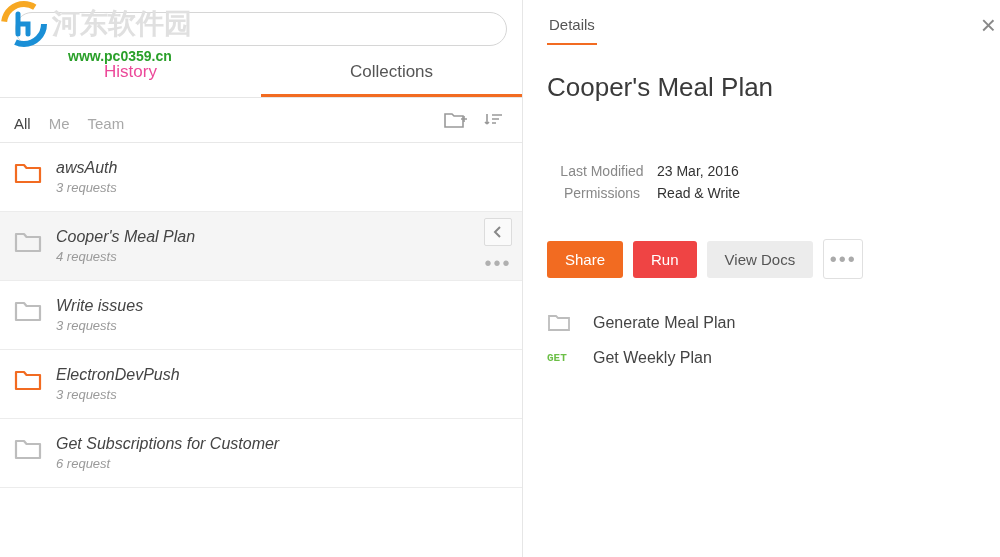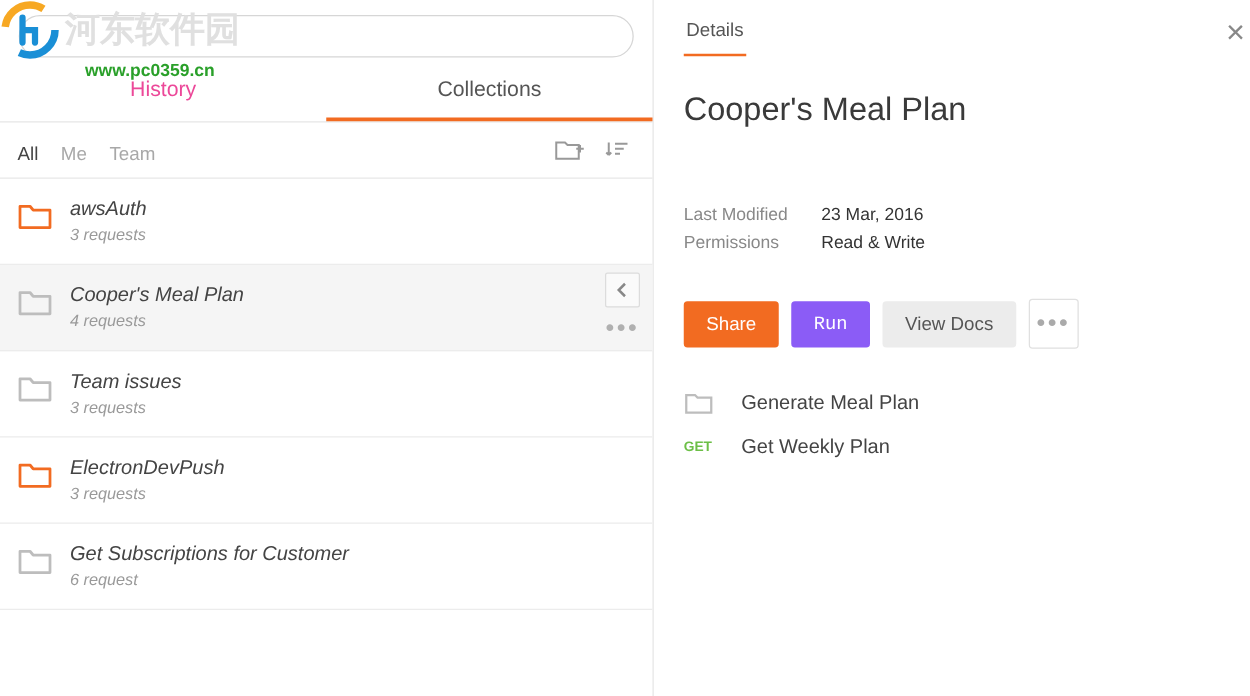--- a/index.html
+++ b/index.html
@@ -158,58 +158,58 @@
       font-size: 26px;
       color: #3a3a3a;
       font-weight: 400;
       margin-bottom: 60px;
     }
     .meta-row {
       display: flex;
       font-size: 14px;
       margin-bottom: 6px;
     }
-    .meta-label { width: 110px; color: #888; }
+    .meta-label { width: 110px; color: #888; text-align: center; }
     .meta-value { color: #333; }
     .action-row {
       display: flex;
       align-items: center;
       gap: 10px;
       margin-top: 38px;
     }
     .btn {
       padding: 10px 18px;
       border: none;
       border-radius: 3px;
       font-size: 15px;
       cursor: pointer;
     }
     .btn-orange { background: #f26b21; color: #fff; }
-    .btn-blue { background: #8b5cf6; color: #fff; font-family: Liberation Mono, monospace; }
+    .btn-blue { background: #ef4444; color: #fff; }
     .btn-gray { background: #ececec; color: #555; }
     .more-box {
       width: 40px;
       height: 40px;
       border: 1px solid #e0e0e0;
       border-radius: 3px;
       display: flex;
       align-items: center;
       justify-content: center;
       color: #aaa;
       font-size: 20px;
       letter-spacing: 2px;
       cursor: pointer;
     }
     .detail-items { margin-top: 26px; }
     .detail-item {
       display: flex;
       align-items: center;
       padding: 8px 0;
     }
-    .detail-item .ditem-ic { width: 46px; display: flex; justify-content: flex-start; }
+    .detail-item .ditem-ic { width: 46px; display: flex; justify-content: flex-start; font-family: Liberation Mono, monospace; }
     .detail-item .ditem-label { font-size: 16px; color: #444; }
     .detail-folder-ic { width: 24px; height: 20px; }
     .method-badge {
       font-size: 11px;
       font-weight: 700;
       color: #6cbf47;
       padding: 2px 0;
     }
     .watermark {
       position: absolute;
@@ -299,21 +299,21 @@
       <div class="row-more">•••</div>
     </div>
   </div>
       <div class="collection-row">
     <span class="folder-ic">
       <svg width="28" height="24" viewBox="0 0 28 24">
             <path d="M2 4h8l2.5 3H26v14H2z" fill="none" stroke="#bdbdbd" stroke-width="2.2" stroke-linejoin="round"></path>
           </svg>
     </span>
     <div class="col-body">
-      <div class="col-name">Team issues</div>
+      <div class="col-name">Write issues</div>
       <div class="col-meta">3 requests</div>
     </div>
 
   </div>
       <div class="collection-row">
     <span class="folder-ic">
       <svg width="28" height="24" viewBox="0 0 28 24">
             <path d="M2 4h8l2.5 3H26v14H2z" fill="none" stroke="#f26b21" stroke-width="2.2" stroke-linejoin="round"></path>
           </svg>
     </span>

